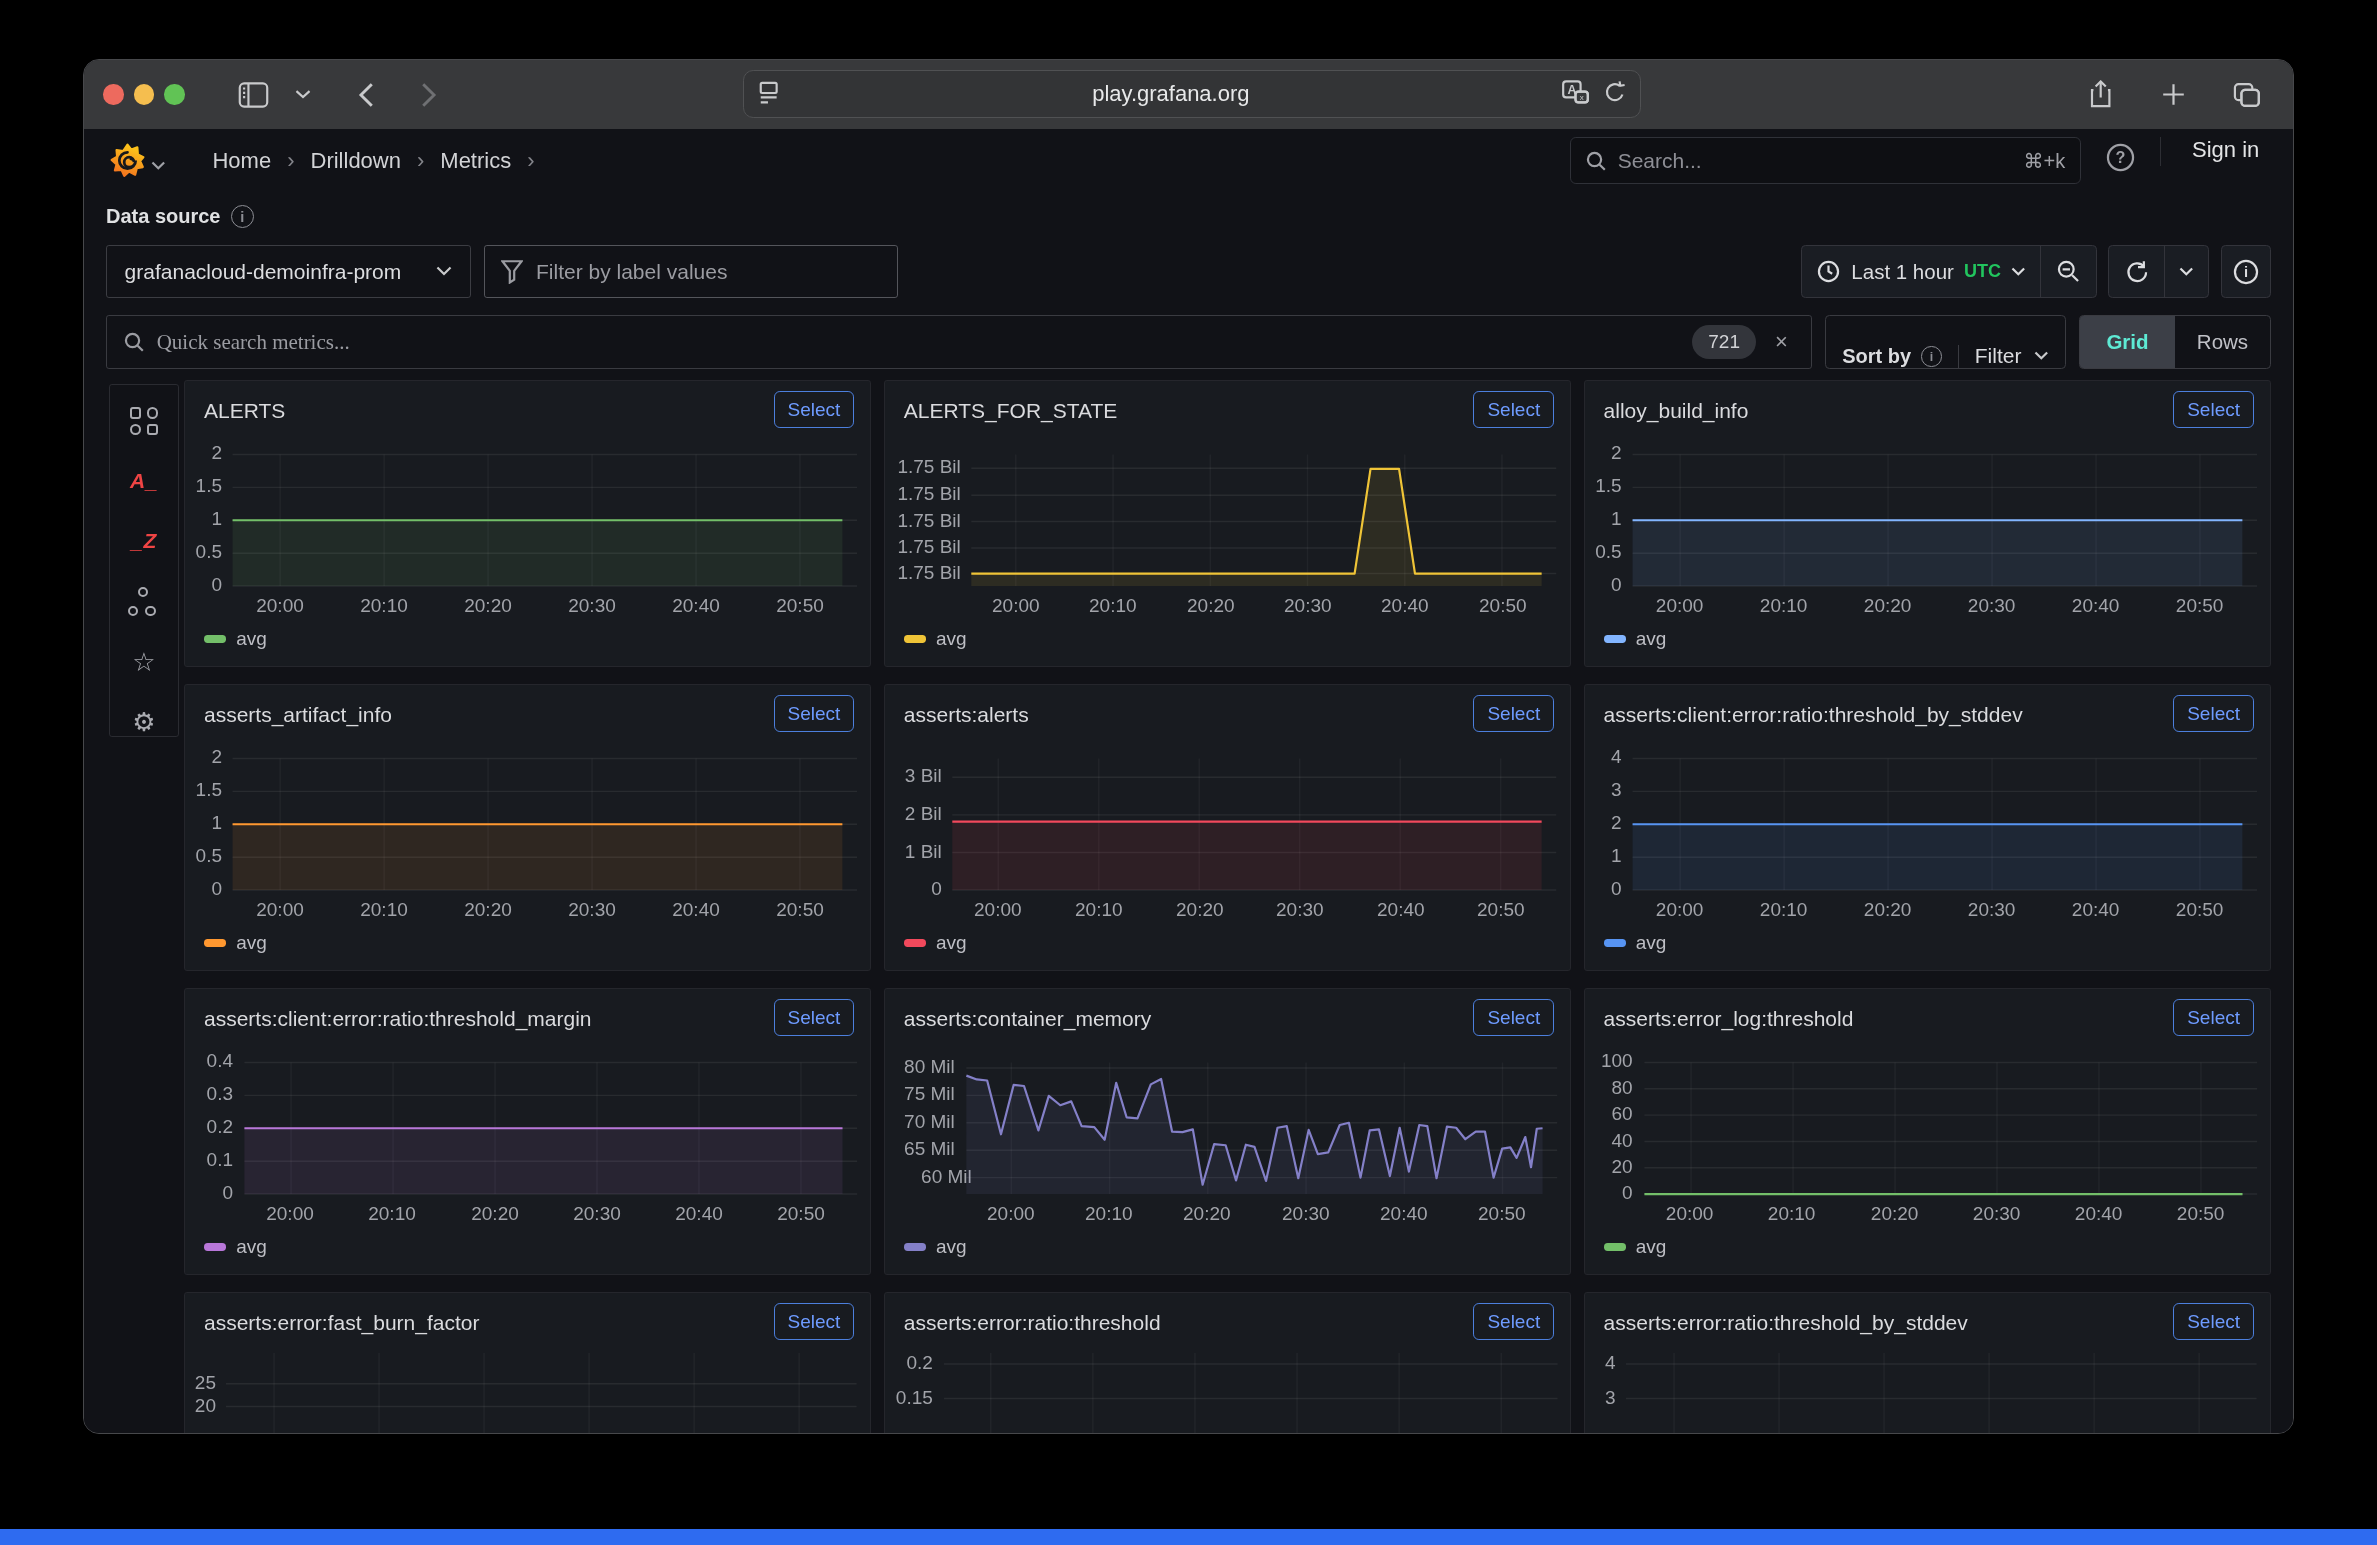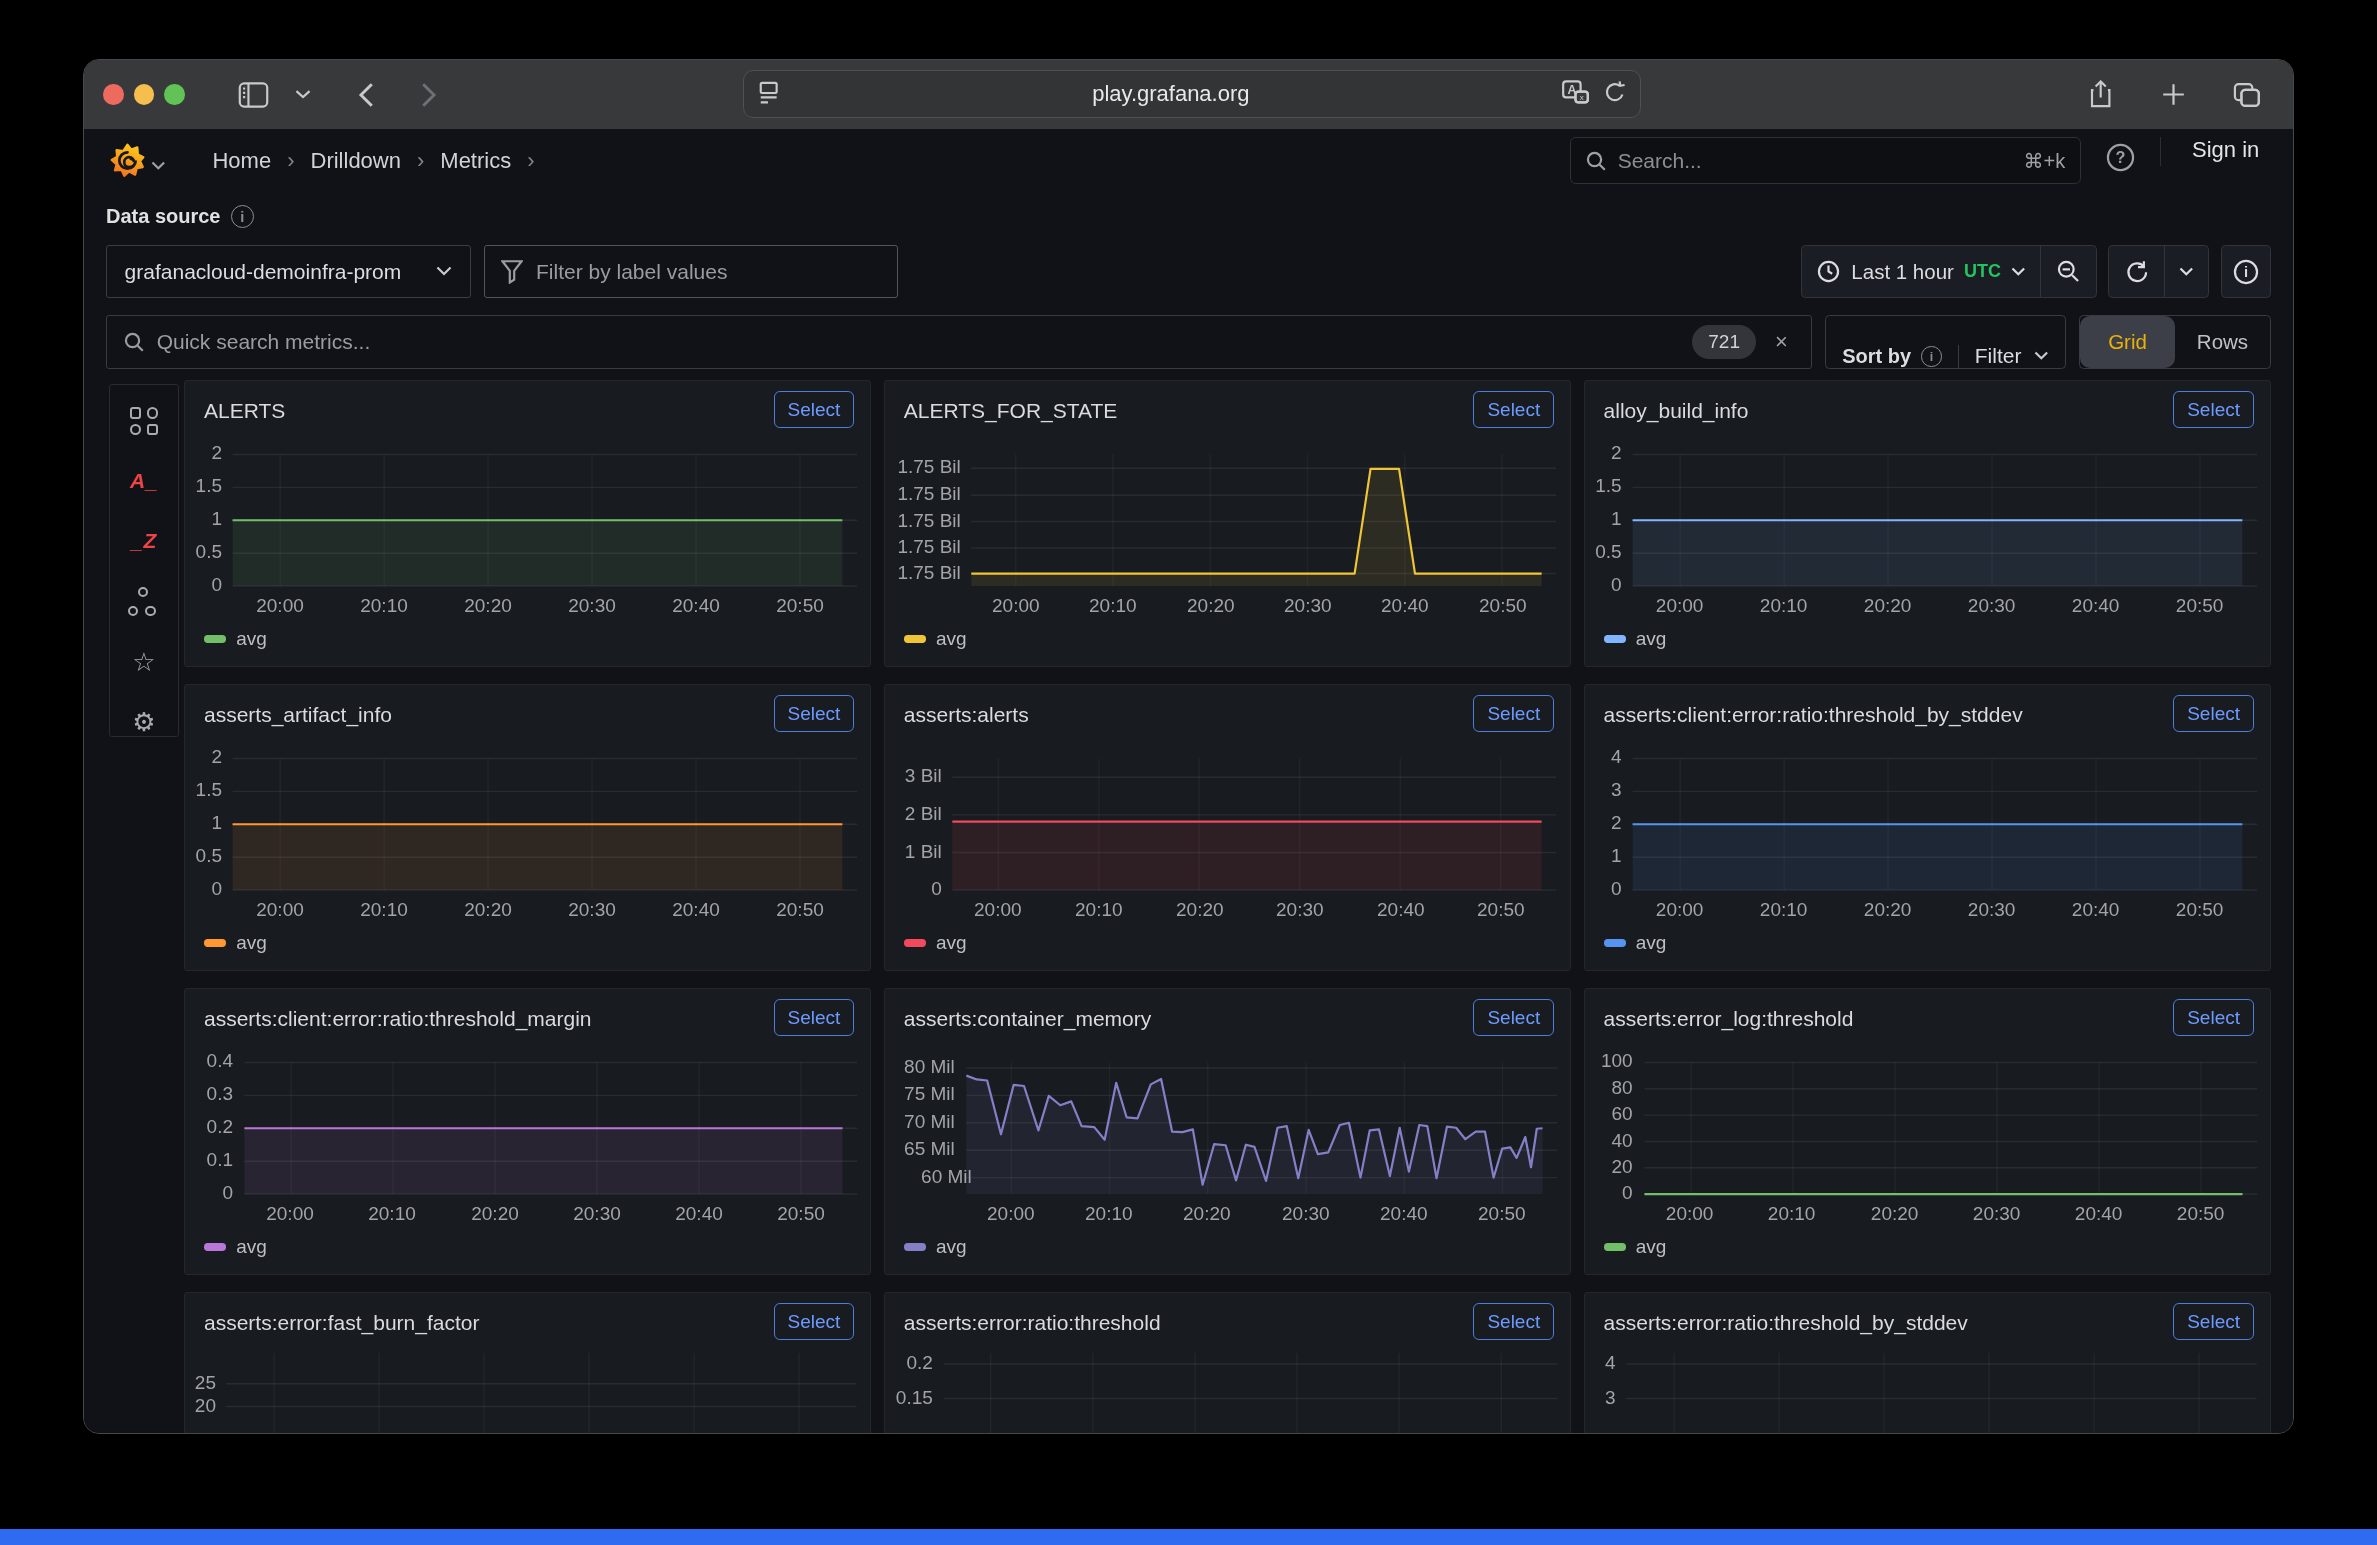--- a/index.html
+++ b/index.html
@@ -57,32 +57,32 @@
   .tool-seg { display:flex; align-items:center; gap:10.2px; padding:0 14.6px; cursor:pointer; }
   .tool-seg + .tool-seg { border-left:1.5px solid #33343b; }
   .time-text { color:#dcdde0; font-size:20.5px; font-weight:500; }
   .utc { color:#22c55e; font-size:18px; font-weight:700; }
   .tool-btn { width:50px; height:53px; background:#1a1d23; border:1.5px solid #33343b; border-radius:4.4px;
     display:flex; align-items:center; justify-content:center; cursor:pointer; }
 
   .quick-row { position:absolute; top:186px; left:22px; right:22px; height:54px; display:flex; align-items:center; gap:13px; }
   .quick-search { flex:1; height:54px; border:1.5px solid #3a3b41; border-radius:2.9px; display:flex; align-items:center;
     padding:0 16px; gap:11.7px; position:relative; }
-  .quick-search input { flex:1; background:transparent; border:none; outline:none; color:#d5d6d9; font-size:21px; font-family:Liberation Sans, sans-serif; }
+  .quick-search input { flex:1; background:transparent; border:none; outline:none; color:#d5d6d9; font-size:21px; font-family:Liberation Serif, serif; }
   .quick-search input::placeholder { color:#9b9ca2; }
   .count-badge { background:#33353b; color:#d2d3d6; font-size:19px; padding:5.9px 16px; border-radius:17.6px; }
   .clear-x { color:#9fa0a6; font-size:22px; padding:0 7.3px; cursor:pointer; }
   .sort-group { display:flex; align-items:flex-end; height:54px; border:1.5px solid #3a3b41; border-radius:4.4px; }
   .sort-left { display:flex; align-items:center; gap:10.2px; padding:0 16px; border-right:1.5px solid #3a3b41; }
   .sort-label { color:#dcdde0; font-size:20px; font-weight:600; }
   .sort-right { display:flex; align-items:center; gap:13px; padding:0 16px; cursor:pointer; }
   .sort-val { color:#dcdde0; font-size:21px; }
   .view-toggle { display:flex; align-items:stretch; height:54px; border:1.5px solid #3a3b41; border-radius:4.4px; overflow:hidden; }
   .view-seg { display:flex; align-items:center; justify-content:center; width:95px; font-size:20.5px; color:#c0c1c7; cursor:pointer; }
-  .view-seg.active { background:#3c3f47; color:#eab308; border-radius:10px; font-weight:400; }
+  .view-seg.active { background:#3c3f47; color:#5eead4; border-radius:0; font-weight:700; }
 
   
   .side-rail { position:absolute; left:25px; top:255px; width:70px; height:353px; border:1.5px solid #2a2b31;
     border-radius:2.9px; display:flex; flex-direction:column; align-items:center; padding-top:22px; gap:32px; }
   .rail-btn { width:32px; height:32px; display:flex; align-items:center; justify-content:center; color:#aaabb1; cursor:pointer; }
   .rail-text { font-size:21px; font-weight:600; color:#ef4444; letter-spacing:0.7px;font-style:italic; }
   .apps-ic { display:grid; grid-template-columns:11.7px 11.7px; grid-template-rows:11.7px 11.7px; gap:5.1px; }
   .apps-ic i { border:2.2px solid #aaabb1; display:block; }
   .sq { border-radius:2.9px; } .ci { border-radius:50%; }
   .dots-ic { position:relative; width:32px; height:29px; }

